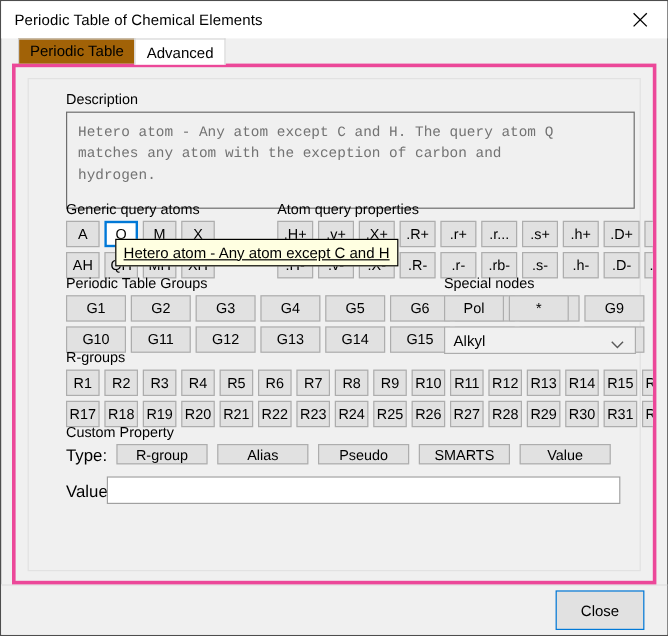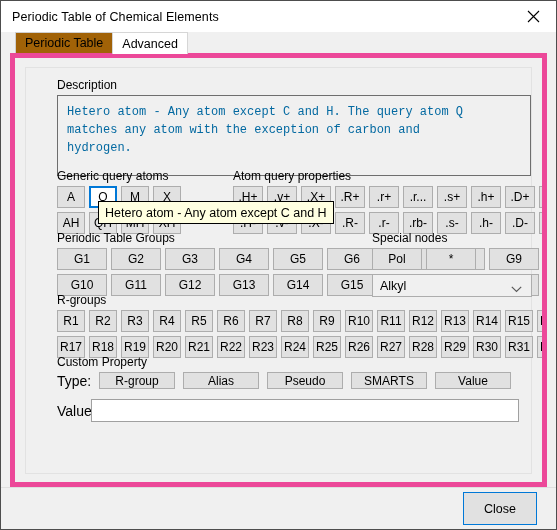--- a/index.html
+++ b/index.html
@@ -61,21 +61,21 @@
   .tab.active{
     background:#ffffff;
     border-color:#d6d6d6;
     z-index:4;
     margin-bottom:-1px;
     height:22px;
   }
   
   .tabpanel{
     margin:0 9px 0 9px;
-    border:5px solid #ec4899;
+    border:3px solid #ec4899;
     background:#f0f0f0;
     flex:1 1 auto;
     position:relative;
     box-sizing:border-box;
     padding:12px;
     overflow:hidden;
   }
   .inner{
     position:absolute;
     left:10px;right:10px;top:9px;bottom:8px;
@@ -96,21 +96,21 @@
   .desc-wrap{position:absolute;left:31px;top:0px;width:474px;}
   .desc-box{
     width:474px;height:81px;
     box-sizing:border-box;
     background:#f0f0f0;
     border:1px solid #6e6e6e;
     padding:7px 9px;
     font-family:"Liberation Mono","DejaVu Sans Mono",monospace;
     font-size:12px;
     line-height:18px;
-    color:#0369a1;
+    color:#737373;
     white-space:pre-wrap;
     overflow:hidden;
   }
   
   .btn{
     background:#e1e1e1;
     border:1px solid #adadad;
     box-sizing:border-box;
     display:inline-flex;
     align-items:center;justify-content:center;
@@ -145,20 +145,21 @@
     height:23px;
     box-sizing:border-box;
     background:#ffffe1;
     border:1px solid #000;
     display:flex;align-items:center;
     padding:0 6px;
     font-size:12.5px;
     color:#000;
     white-space:nowrap;
     z-index:20;
+    text-decoration:underline;
   }
   
   .combo{
     width:160px;height:23px;
     box-sizing:border-box;
     background:#f0f0f0;
     border:1px solid #adadad;
     display:flex;align-items:center;
     padding-left:7px;
     font-size:12.5px;

